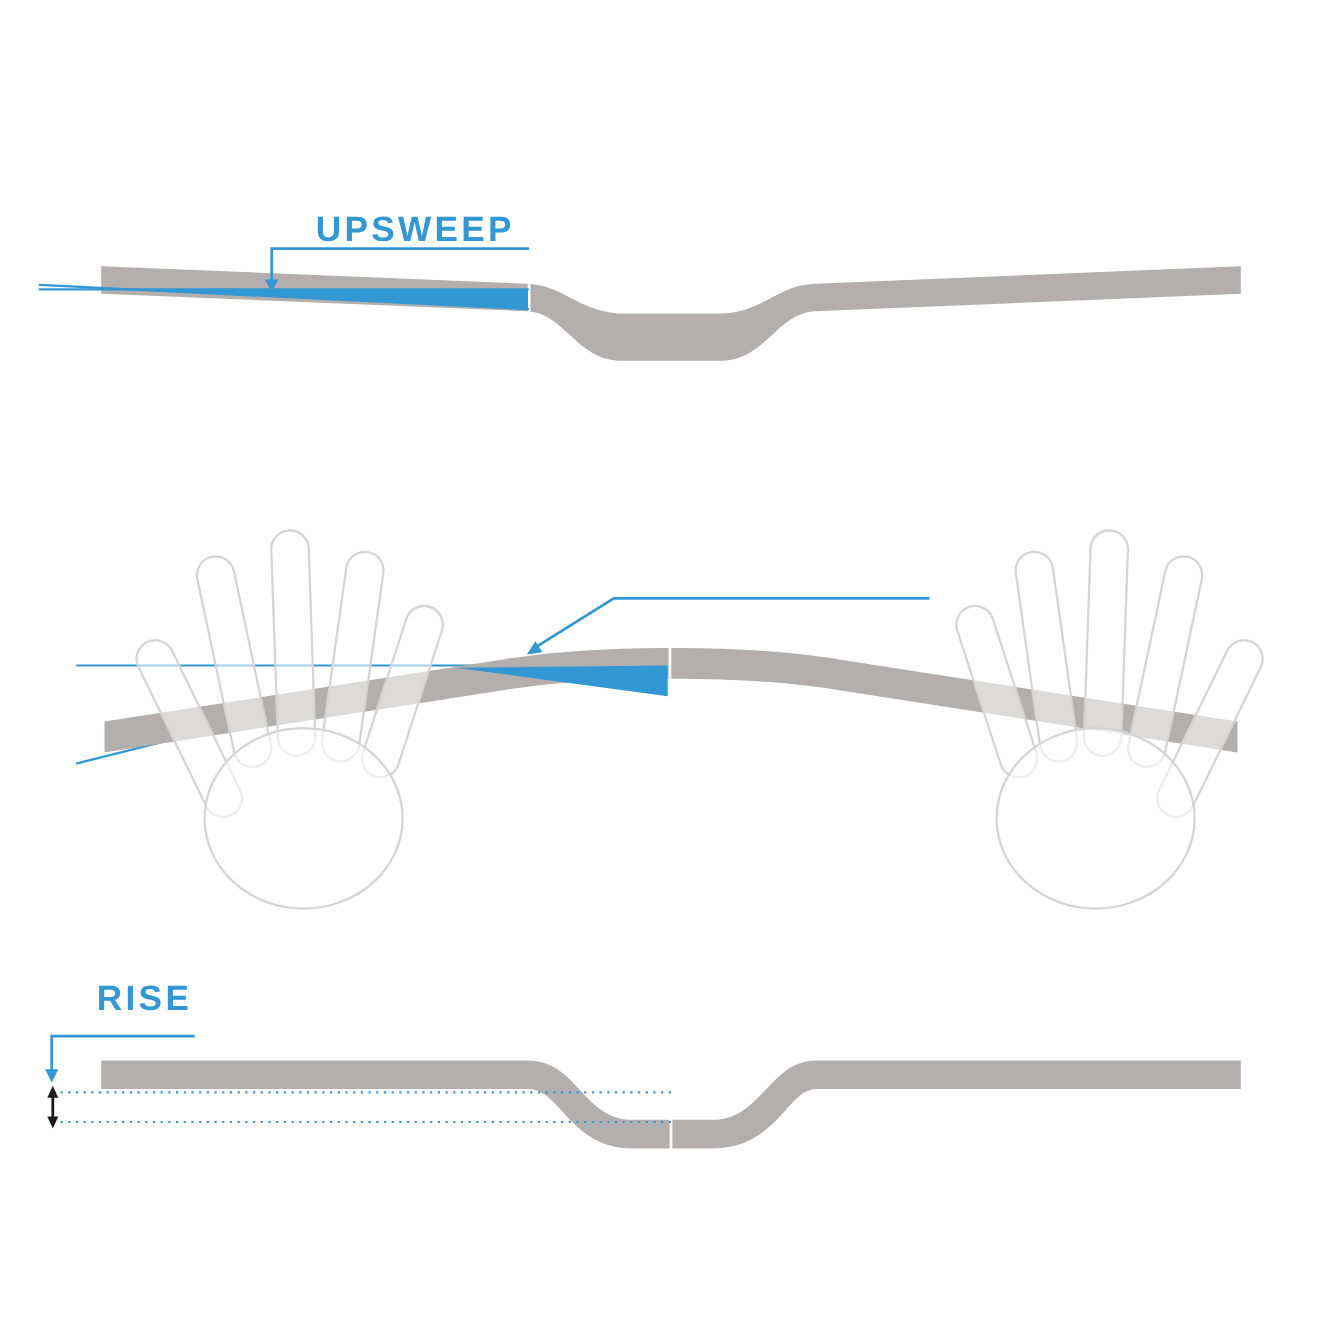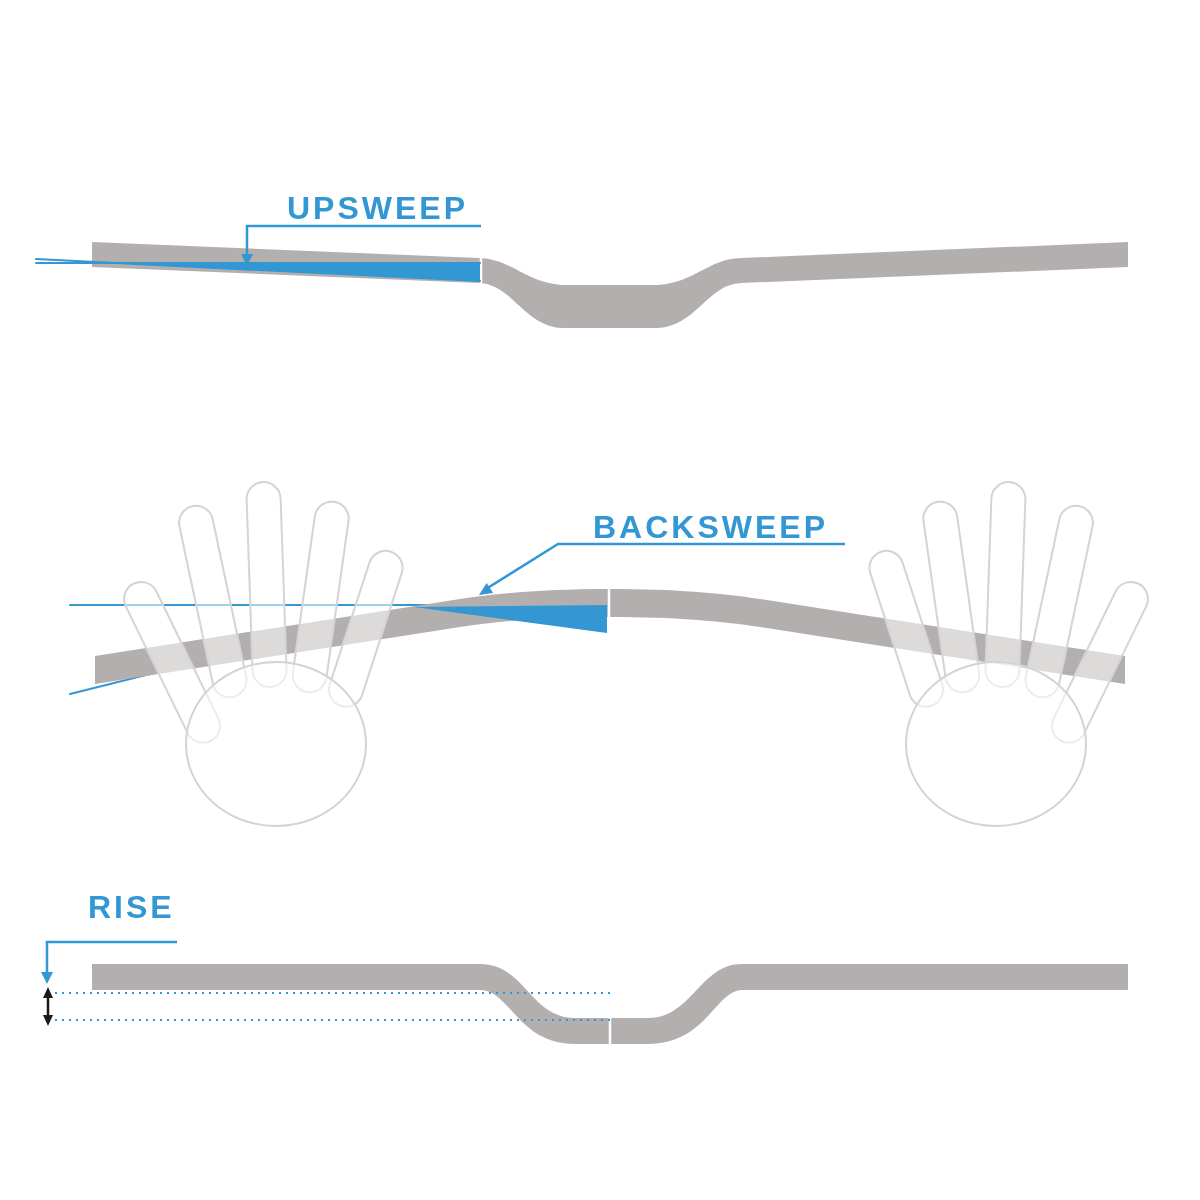--- a/index.html
+++ b/index.html
@@ -103,16 +103,15 @@
       <line class="kline" x1="48" y1="964" x2="48" y2="985"></line>
       <path class="karrow" d="M 48,955 L 43,966 L 53,966 Z"></path>
       <path class="karrow" d="M 48,994 L 43,983 L 53,983 Z"></path>
 
       <path class="bleader" d="M 177,910 L 47,910 L 47,942"></path>
       <path class="bfill" d="M 47,952 L 41,940 L 53,940 Z"></path>
     </g>
   </svg>
 
   <div class="label" style="left:287px;top:158px;">UPSWEEP</div>
-  <div class="label" style="left:593px;top:477px;">BACKSWEEP</div>
   <div class="label" style="left:88px;top:857px;">RISE</div>
 
 </div>
 
 </body></html>

